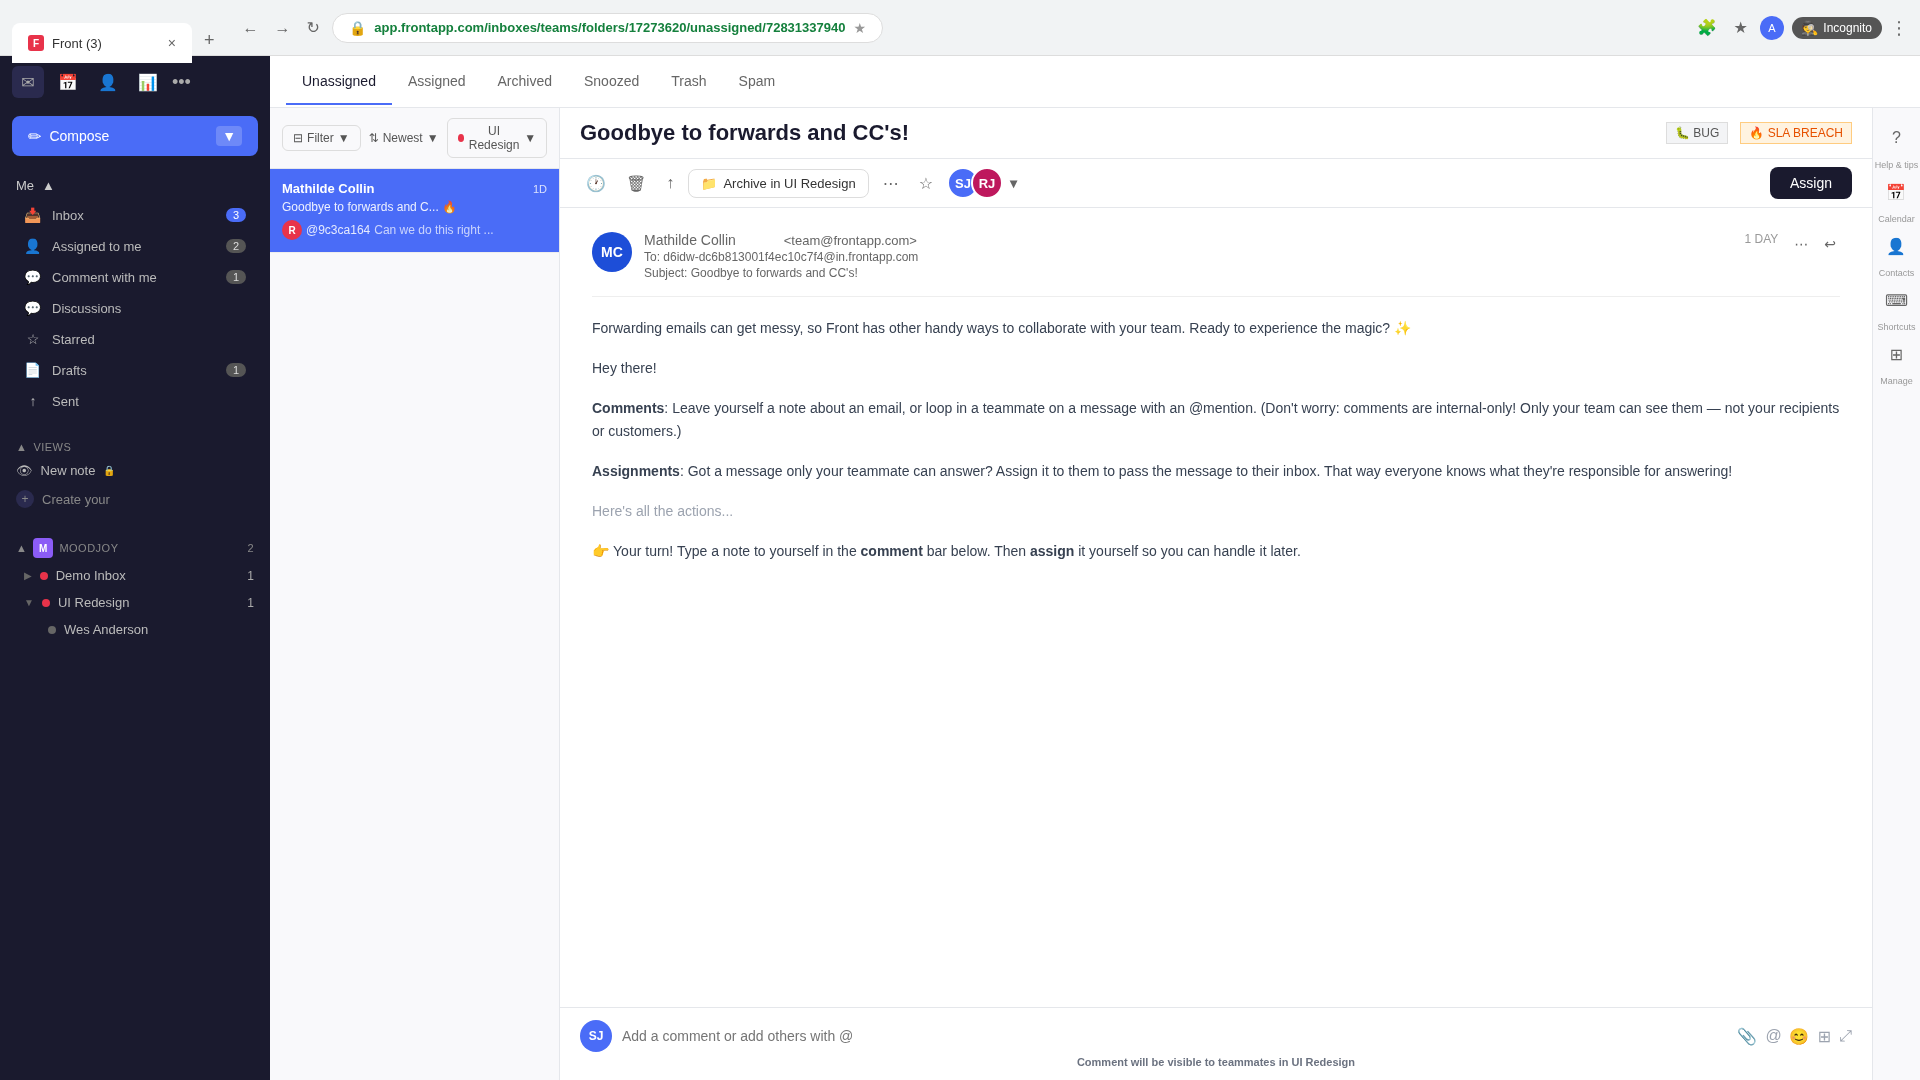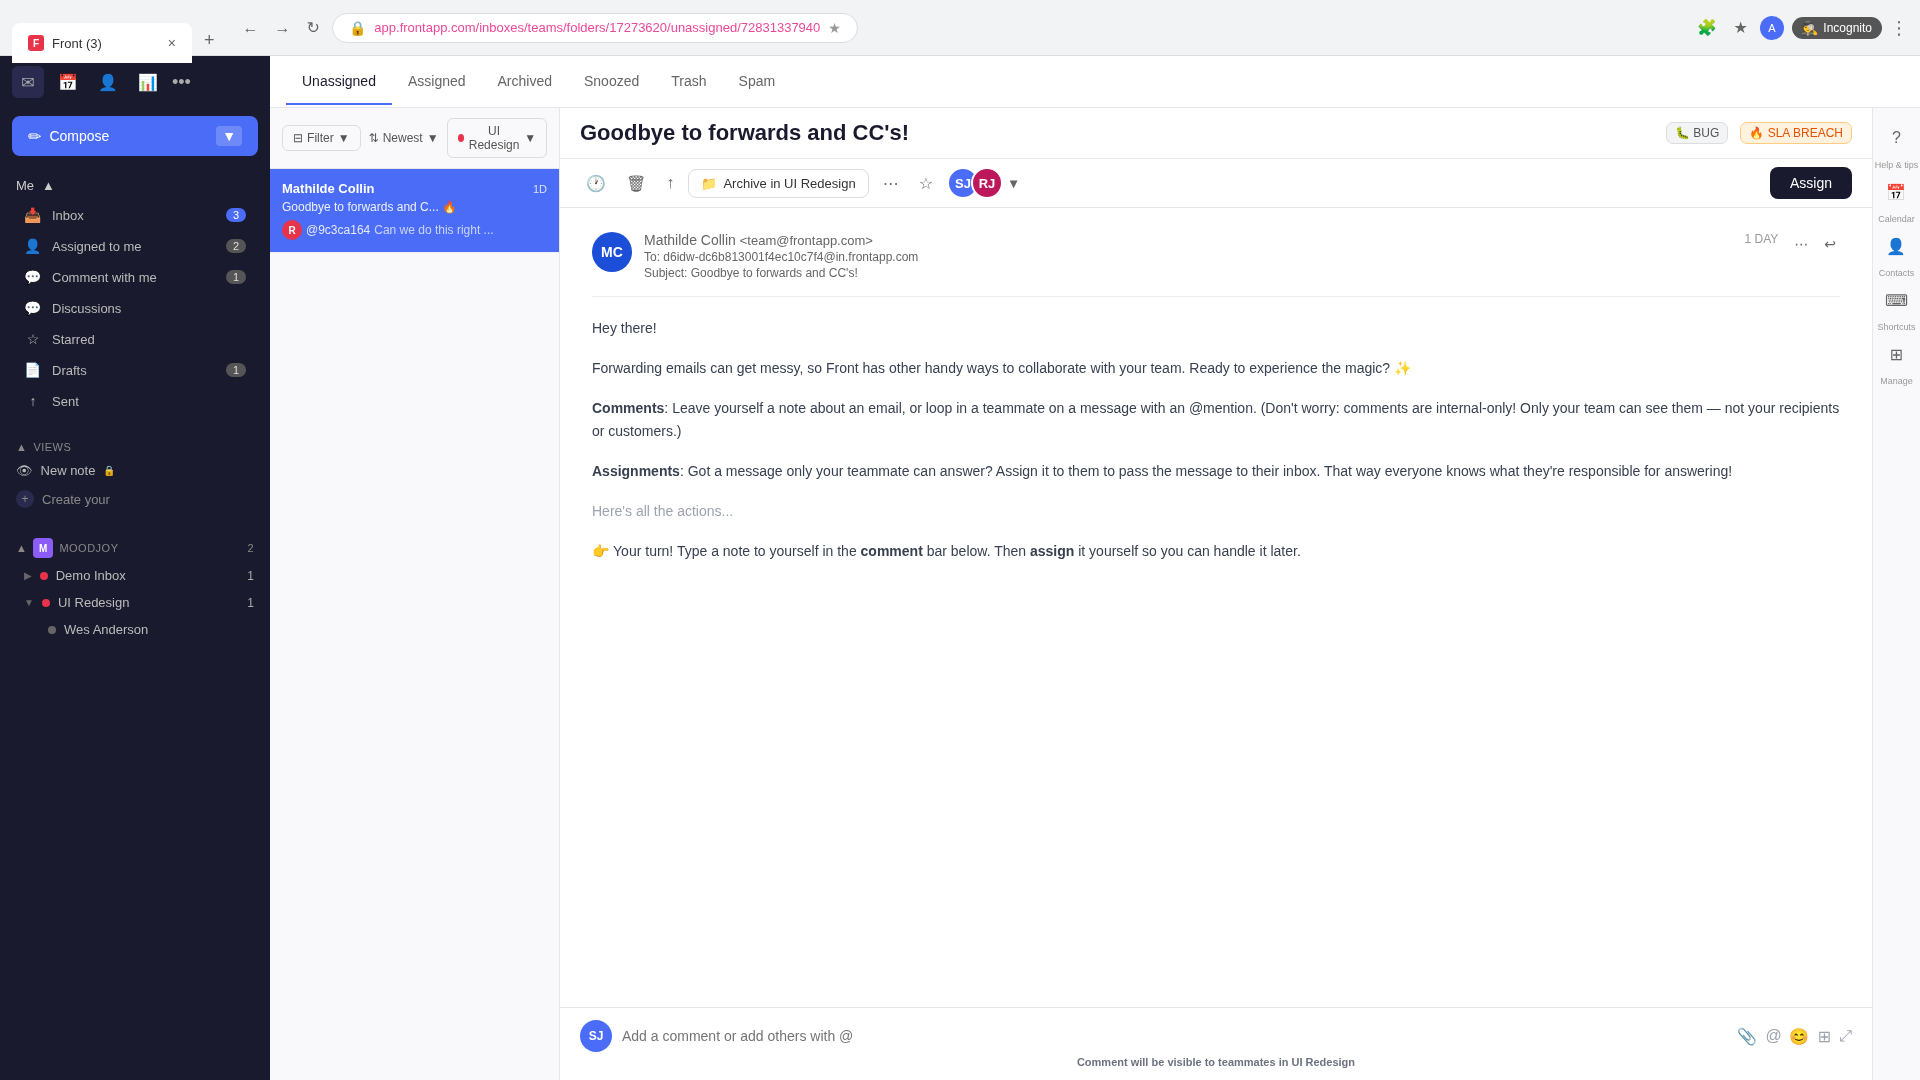--- a/index.html
+++ b/index.html
@@ -8,21 +8,21 @@
     
     .browser-chrome { background: #f1f3f4; height: 56px; display: flex; align-items: center; padding: 0 12px; gap: 8px; border-bottom: 1px solid #ddd; }
     .browser-tabs { display: flex; align-items: flex-end; height: 100%; }
     .browser-tab { background: white; border-radius: 8px 8px 0 0; padding: 8px 16px; display: flex; align-items: center; gap: 8px; font-size: 13px; color: #333; min-width: 180px; height: 40px; position: relative; top: 8px; }
     .browser-tab .favicon { width: 16px; height: 16px; background: #e8334a; border-radius: 3px; display: flex; align-items: center; justify-content: center; color: white; font-size: 9px; font-weight: bold; }
     .tab-close { margin-left: auto; color: #666; cursor: pointer; font-size: 14px; }
     .new-tab-btn { background: none; border: none; font-size: 18px; color: #666; cursor: pointer; padding: 4px 8px; margin-left: 4px; }
     .browser-nav { display: flex; align-items: center; gap: 8px; padding: 8px; }
     .nav-btn { background: none; border: none; cursor: pointer; color: #666; font-size: 16px; padding: 4px; border-radius: 50%; }
     .address-bar { flex: 1; background: white; border: 1px solid #ddd; border-radius: 20px; padding: 6px 16px; font-size: 13px; color: #333; display: flex; align-items: center; gap: 8px; max-width: 700px; }
-    .address-bar-url { flex: 1; font-size: 13px; color: #ec4899; }
+    .address-bar-url { flex: 1; font-size: 13px; color: #15803d; font-weight: bold; }
     .browser-actions { display: flex; align-items: center; gap: 8px; margin-left: auto; }
     .browser-action-btn { background: none; border: none; cursor: pointer; color: #666; font-size: 16px; padding: 4px; }
     .incognito-badge { background: #555; color: white; border-radius: 12px; padding: 3px 10px; font-size: 12px; display: flex; align-items: center; gap: 4px; }
     .menu-dots { font-size: 18px; color: #666; cursor: pointer; }
 
     
     .app { display: flex; height: calc(1080px - 56px); background: #fff; }
 
     
     .sidebar { width: 270px; background: #1a1a2e; display: flex; flex-direction: column; color: #ccc; flex-shrink: 0; }
@@ -76,21 +76,21 @@
     .email-sender { font-size: 13px; font-weight: 600; color: white; }
     .email-time { font-size: 11px; color: rgba(255,255,255,0.8); text-align: center; }
     .email-subject { font-size: 12px; color: rgba(255,255,255,0.9); margin-bottom: 6px; white-space: nowrap; overflow: hidden; text-overflow: ellipsis; display: flex; align-items: center; gap: 4px; }
     .email-preview { font-size: 12px; color: rgba(255,255,255,0.7); display: flex; align-items: center; gap: 4px; }
     .mention-badge { background: #e8334a; color: white; border-radius: 50%; width: 20px; height: 20px; display: flex; align-items: center; justify-content: center; font-size: 10px; font-weight: bold; }
 
     
     .email-detail { flex: 1; display: flex; flex-direction: column; background: white; overflow: hidden; }
     .email-detail-header { padding: 12px 20px; border-bottom: 1px solid #e5e7eb; display: flex; align-items: center; gap: 12px; }
     .email-subject-title { font-size: 22px; font-weight: 700; color: #1a1a2e; flex: 1; }
-    .tag-badge { display: inline-flex; align-items: center; gap: 4px; background: #f3f4f6; border: 1px solid #ddd; border-radius: 7px; padding: 3px 8px; font-size: 12px; color: #555; }
+    .tag-badge { display: inline-flex; align-items: center; gap: 4px; background: #f3f4f6; border: 1px solid #ddd; border-radius: 0; padding: 3px 8px; font-size: 12px; color: #555; }
     .sla-badge { background: #fff3e0; border-color: #ffcc80; color: #e65100; }
 
     .email-detail-toolbar { display: flex; align-items: center; gap: 8px; padding: 8px 20px; border-bottom: 1px solid #e5e7eb; }
     .toolbar-btn { background: none; border: none; cursor: pointer; color: #666; font-size: 16px; padding: 6px; border-radius: 6px; }
     .avatar-group { display: flex; align-items: center; }
     .avatar { width: 32px; height: 32px; border-radius: 50%; display: flex; align-items: center; justify-content: center; font-size: 13px; font-weight: 600; color: white; border: 2px solid white; }
     .avatar.sj { background: #4a6cf7; }
     .avatar.rj { background: #be185d; }
     .assign-btn { background: #1a1a2e; color: white; border: none; border-radius: 8px; padding: 8px 20px; font-size: 14px; font-weight: 500; cursor: pointer; margin-left: auto; }
     .dropdown-toggle { background: none; border: none; cursor: pointer; color: #666; padding: 4px; }
@@ -366,35 +366,35 @@
           <button class="assign-btn">Assign</button>
         </div>
 
         <div class="email-body">
           <div class="email-message">
             <div class="message-header">
               <div class="message-avatar">MC</div>
               <div class="message-meta">
                 <div class="message-sender">
                   <span>Mathilde Collin</span>
-                  <span style="font-weight:400; color:#666; font-size:13px;">&lt;team@frontapp.com&gt;</span>
+                  <span style="font-weight:400; color:#666; font-size:13px;margin-left:44px;">&lt;team@frontapp.com&gt;</span>
                 </div>
                 <div class="message-to">To: d6idw-dc6b813001f4ec10c7f4@in.frontapp.com</div>
                 <div class="message-subject">Subject: Goodbye to forwards and CC's!</div>
               </div>
               <div class="message-time">1 DAY</div>
               <div class="message-actions">
                 <button class="message-action-btn">⋯</button>
                 <button class="message-action-btn">↩</button>
               </div>
             </div>
 
             <div class="email-content">
+              <p>Forwarding emails can get messy, so Front has other handy ways to collaborate with your team. Ready to experience the magic? ✨</p>
               <p>Hey there!</p>
-              <p>Forwarding emails can get messy, so Front has other handy ways to collaborate with your team. Ready to experience the magic? ✨</p>
               <p>
                 <strong>Comments</strong><span>: Leave yourself a note about an email, or loop in a teammate on a message with an @mention. (Don't worry: comments are internal-only! Only your team can see them — not your recipients or customers.)</span>
               </p>
               <p>
                 <strong>Assignments</strong><span>: Got a message only your teammate can answer? Assign it to them to pass the message to their inbox. That way everyone knows what they're responsible for answering!</span>
               </p>
               <p style="color:#9ca3af;">Here's all the actions...</p>
               <p>
                 <span>👉 Your turn! Type a note to yourself in the </span><strong>comment</strong><span> bar below. Then </span><strong>assign</strong><span> it yourself so you can handle it later.</span>
               </p>

